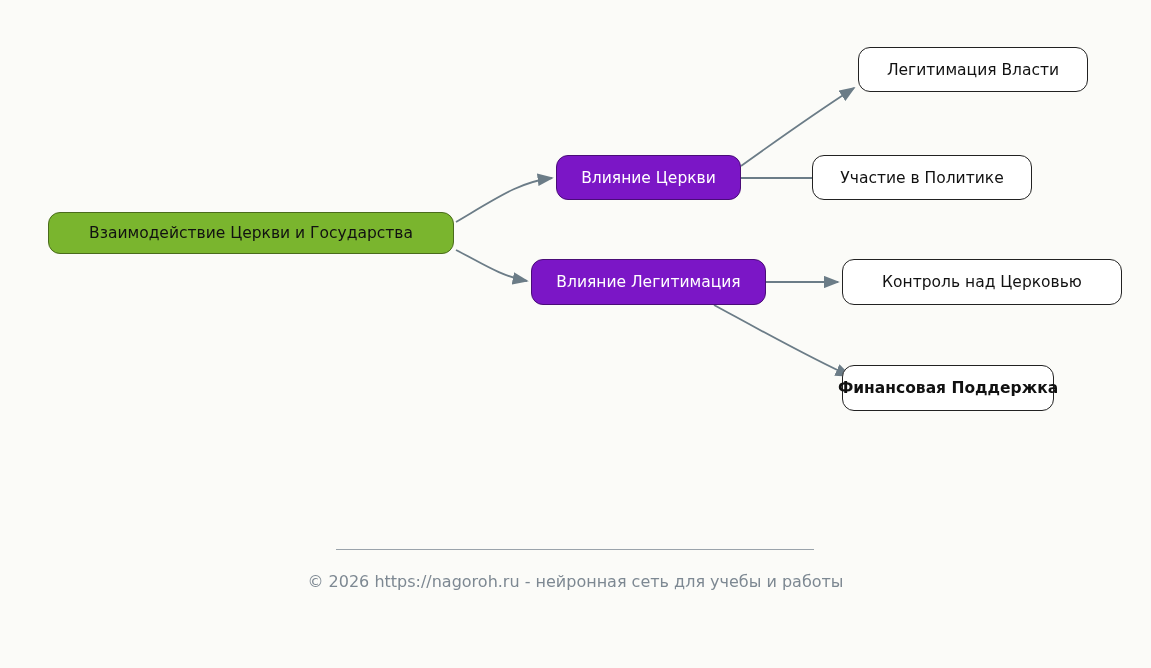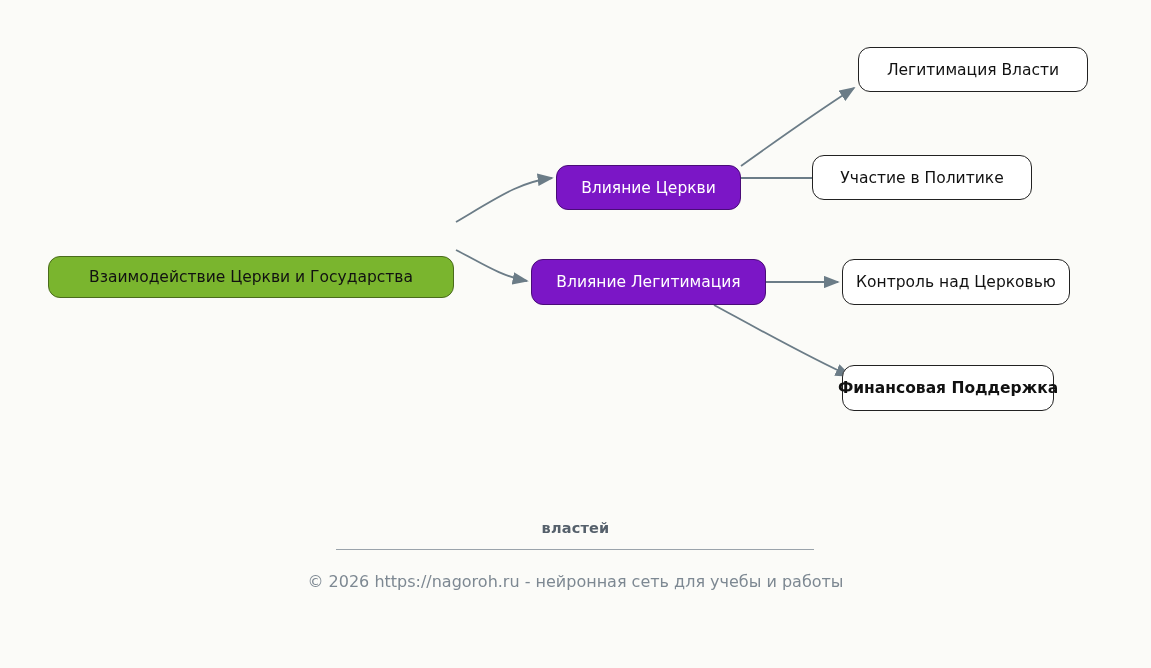--- a/index.html
+++ b/index.html
@@ -98,45 +98,42 @@
         <path d="M 456,222 C 500,196 520,182 552,178"></path>
         <path d="M 456,250 C 480,262 500,276 527,281"></path>
         <path d="M 741,166 C 780,138 820,110 854,88"></path>
         <path d="M 741,178 C 780,178 820,178 859,178"></path>
         <path d="M 766,282 C 790,282 815,282 838,282"></path>
         <path d="M 714,305 C 760,330 810,358 850,376"></path>
       </g>
   </svg>
 
   <div id="node-layer">
-      <div class="node root" style="left: 48px; top: 212px; width: 406px; height: 42px; margin-top: 44px;">
+      <div class="node root" style="left: 48px; top: 212px; width: 406px; height: 42px;">
         <span>Взаимодействие Церкви и Государства</span>
       </div>
-      <div class="node mid" style="left: 556px; top: 165px; width: 185px; height: 45px;">
+      <div class="node mid" style="left: 556px; top: 155px; width: 185px; height: 45px;">
         <span>Влияние Церкви</span>
       </div>
       <div class="node mid" style="left: 531px; top: 259px; width: 235px; height: 46px;">
         <span>Влияние Легитимация</span>
       </div>
       <div class="node leaf" style="left: 858px; top: 47px; width: 230px; height: 45px;">
         <span>Легитимация Власти</span>
       </div>
       <div class="node leaf" style="left: 812px; top: 155px; width: 220px; height: 45px;">
         <span>Участие в Политике</span>
       </div>
-      <div class="node leaf" style="left: 842px; top: 259px; width: 228px; height: 46px;">
+      <div class="node leaf" style="left: 842px; top: 259px; width: 280px; height: 46px;">
         <span>Контроль над Церковью</span>
       </div>
       <div class="node leaf" style="left: 842px; top: 365px; width: 212px; height: 46px; font-weight: bold;">
         <span>Финансовая Поддержка</span>
       </div>
     </div>
 
-  <div class="caption" style="top:518px;">
-    <span>властей</span>
-  </div>
   <div class="caption-rule"></div>
 
   <div class="footer">
     <span>© 2026 https://nagoroh.ru - нейронная сеть для учебы и работы</span>
   </div>
 
 </div>
 
 </body></html>

